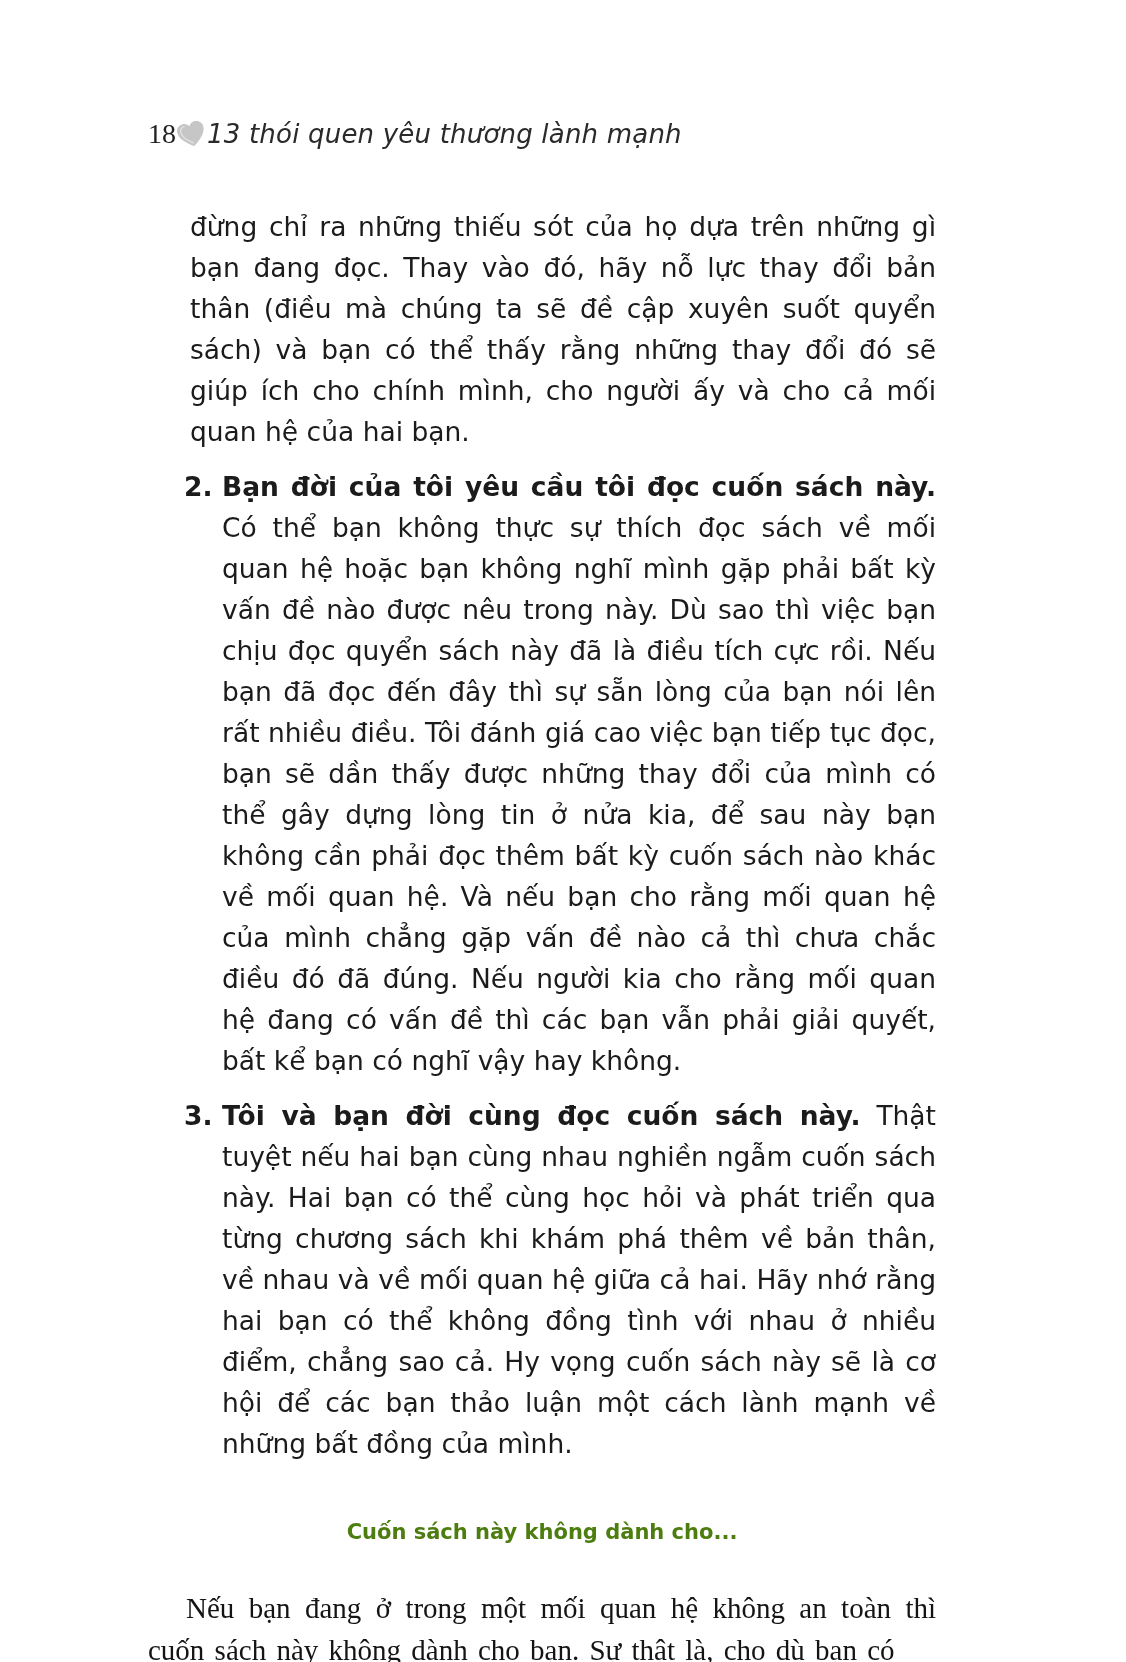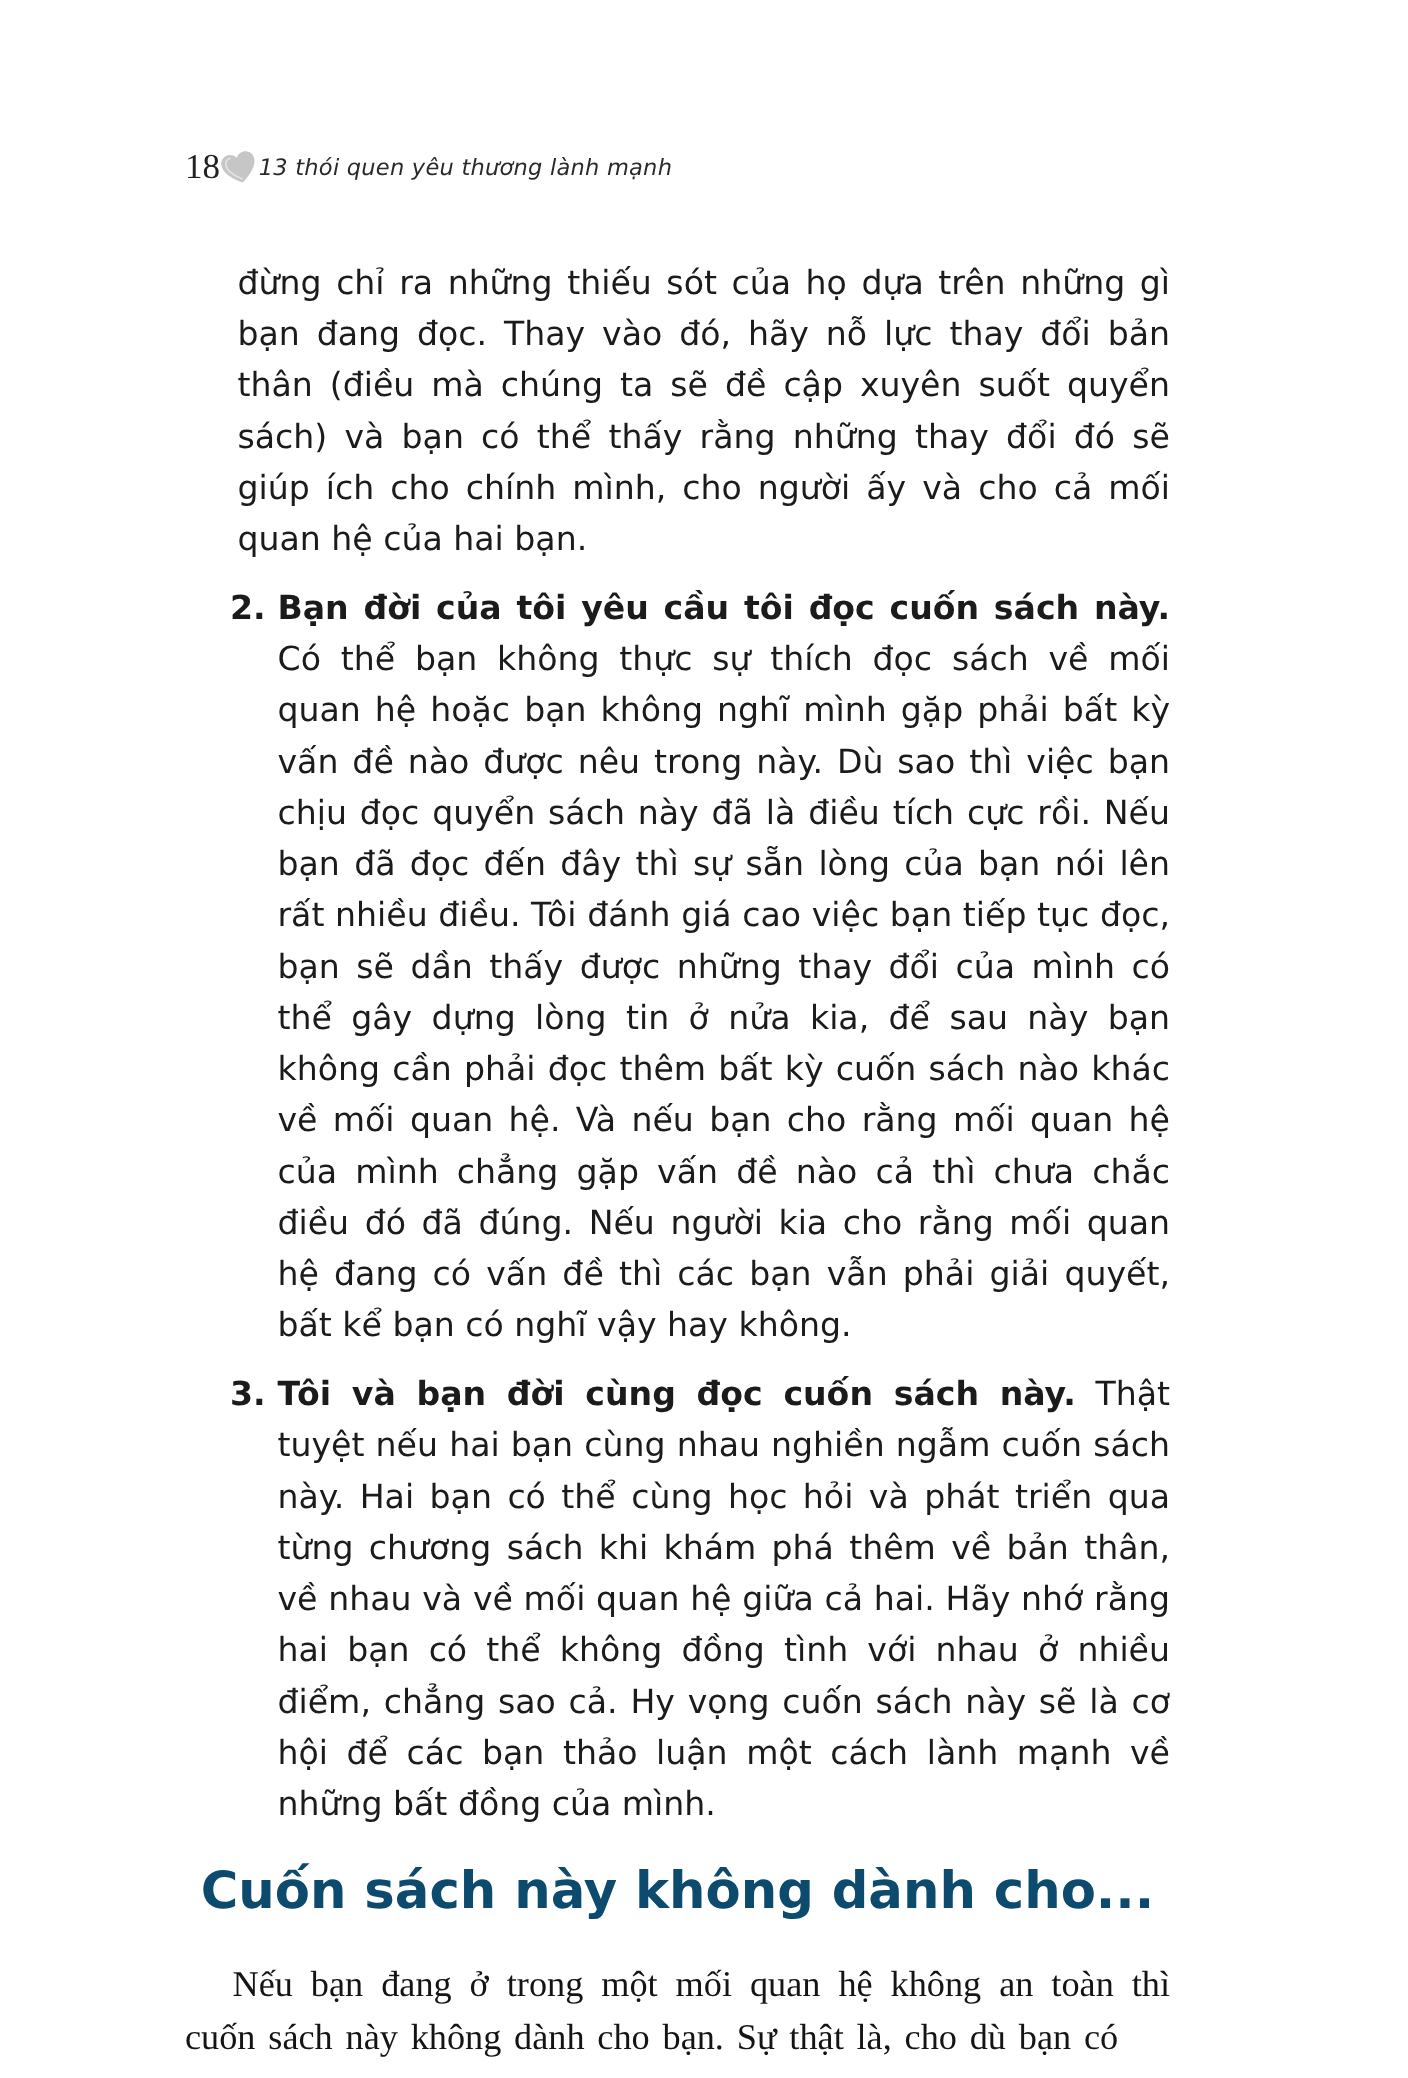--- a/index.html
+++ b/index.html
@@ -27,21 +27,21 @@
     font-size: 28px;
     font-family: "Liberation Serif", serif;
     color: #222;
   }
   .heart {
     display: inline-flex;
     transform: rotate(-14deg);
     margin: 0 2px;
   }
   .running-title {
-    font-size: 18px;
+    font-size: 26px;
     font-style: italic;
     color: #2a2a2a;
     letter-spacing: 0.2px;
   }
   .body-text {
     margin-top: 56px;
     font-size: 26.5px;
     line-height: 41px;
     text-align: justify;
   }
@@ -56,25 +56,25 @@
     flex: 0 0 74px;
     box-sizing: border-box;
     padding-left: 36px;
     font-weight: bold;
   }
   .item-text {
     margin: 0;
     flex: 1 1 auto;
   }
   .section-heading {
-    margin: 28px 0 34px 0;
+    margin: 48px 0 34px 0;
     text-align: center;
-    font-size: 41px;
+    font-size: 21px;
     font-weight: bold;
-    color: #0c4a6e;
+    color: #4d7c0f;
   }
   .serif-para {
     margin: 0;
     font-family: "Liberation Serif", "DejaVu Serif", serif;
     font-size: 29px;
     line-height: 42px;
     text-align: justify;
     text-indent: 38px;
     word-spacing: 3px;
     color: #141414;

